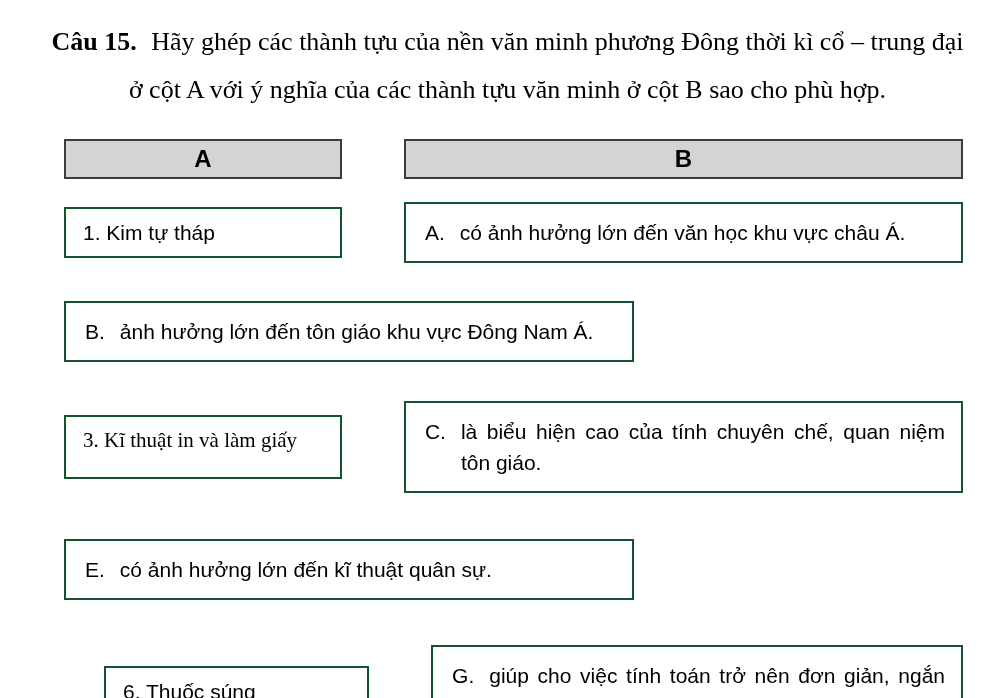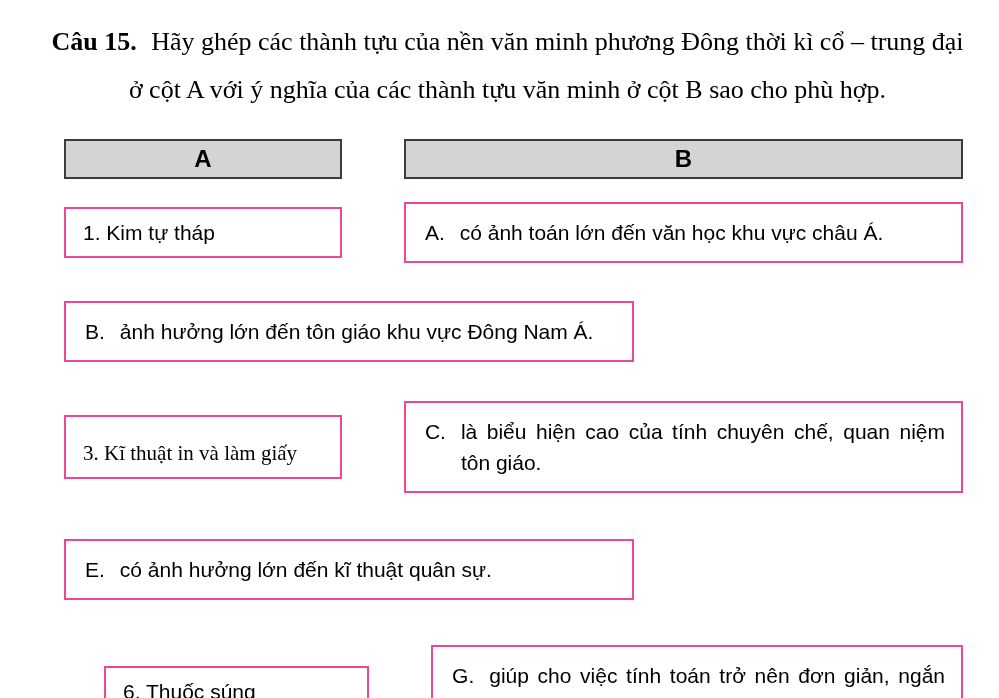--- a/index.html
+++ b/index.html
@@ -37,24 +37,24 @@
   .hdr.col-a { width: 283px; }
   .hdr.col-b { width: 570px; }
   .row { display: flex; gap: 62px; align-items: center; }
   .r1 { margin-top: 15px; }
   .r2 { margin-top: 30px; }
   .r3 { margin-top: 31px; }
   .r4 { margin-top: 36px; }
   .r5 { margin-top: 38px; }
   .r6 { margin-top: 37px; margin-left: 40px; }
   .box {
-    border: 2px solid #ec4899;
+    border: 2px solid #14532d;
     background: #ffffff;
     display: flex;
-    align-items: flex-end;
+    align-items: flex-start;
     font-size: 21px;
     line-height: 31px;
   }
   .box.a { width: 283px; padding: 4px 8px 4px 13px; }
   .box.b { width: 570px; padding: 5px 8px 5px 11px; }
   .ha1 { min-height: 44px; } .hb1 { min-height: 54px; }
   .ha2 { min-height: 49px; } .hb2 { min-height: 50px; }
   .ha3 { min-height: 64px; font-family: Liberation Serif, serif; } .hb3 { min-height: 78px; }
   .ha4 { min-height: 70px; } .hb4 { min-height: 72px; }
   .ha5 { min-height: 47px; } .hb5 { min-height: 48px; }
@@ -81,21 +81,21 @@
       <div class="hdr col-b">B</div>
     </div>
 
     <div class="row r1">
       <div class="box a ha1">
         <span>1. Kim tự tháp</span>
       </div>
       <div class="box b hb1">
         <span class="b-inner">
           <span class="b-label">A.</span>
-          <span class="b-text">có ảnh toán lớn đến văn học khu vực châu Á.</span>
+          <span class="b-text">có ảnh hưởng lớn đến văn học khu vực châu Á.</span>
         </span>
       </div>
     </div>
 
     <div class="row r2">
       <div class="box b hb2">
         <span class="b-inner">
           <span class="b-label">B.</span>
           <span class="b-text">ảnh hưởng lớn đến tôn giáo khu vực Đông Nam Á.</span>
         </span>

